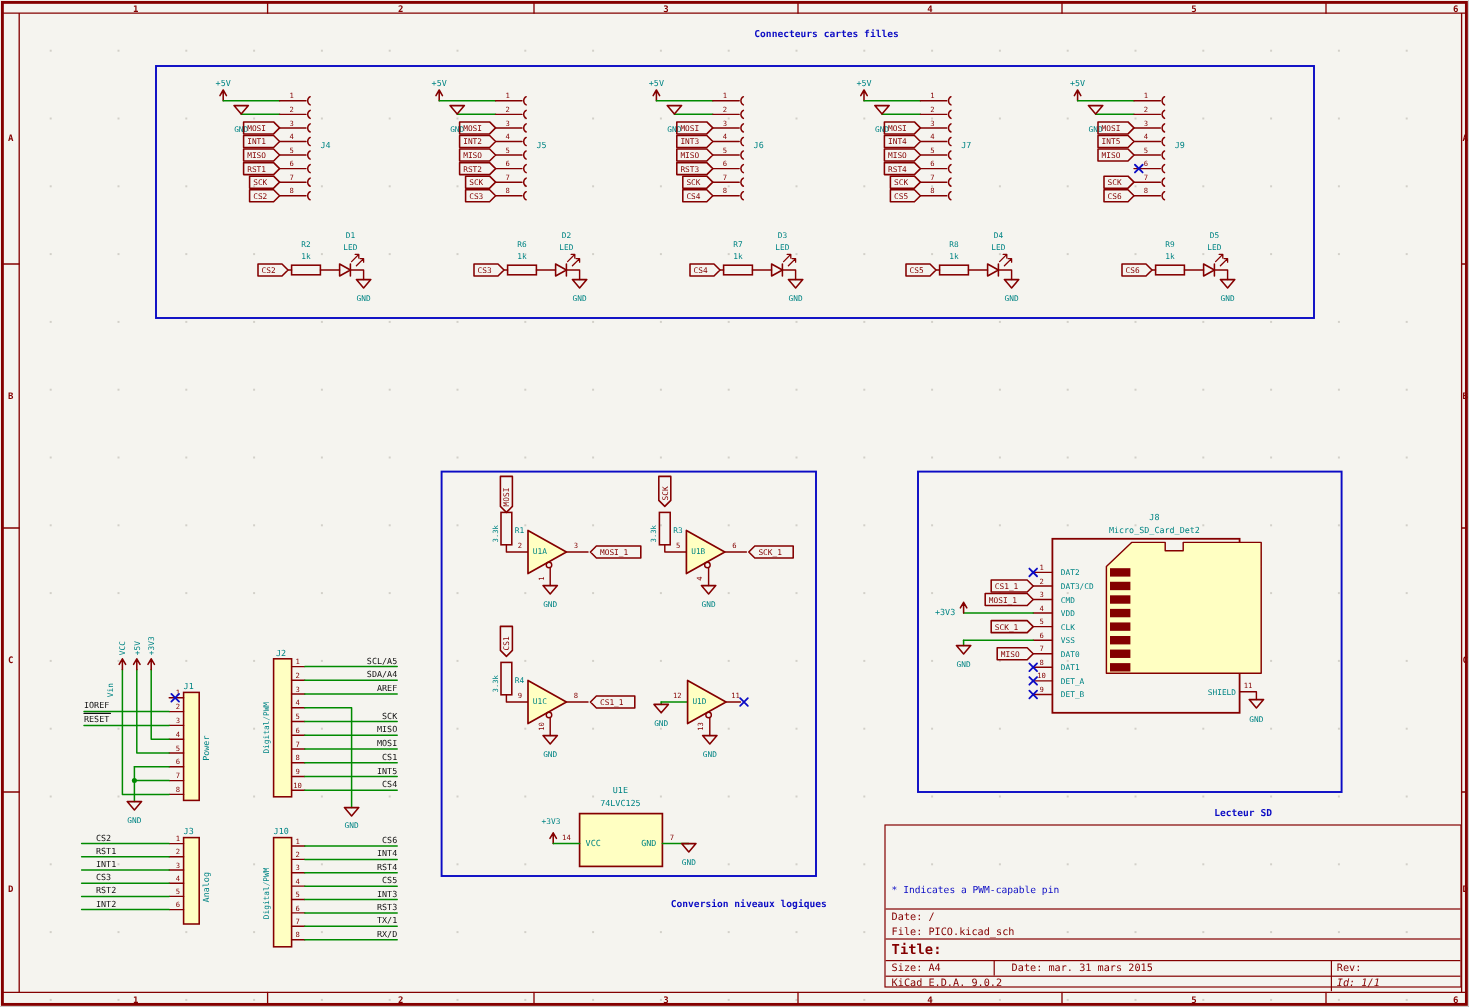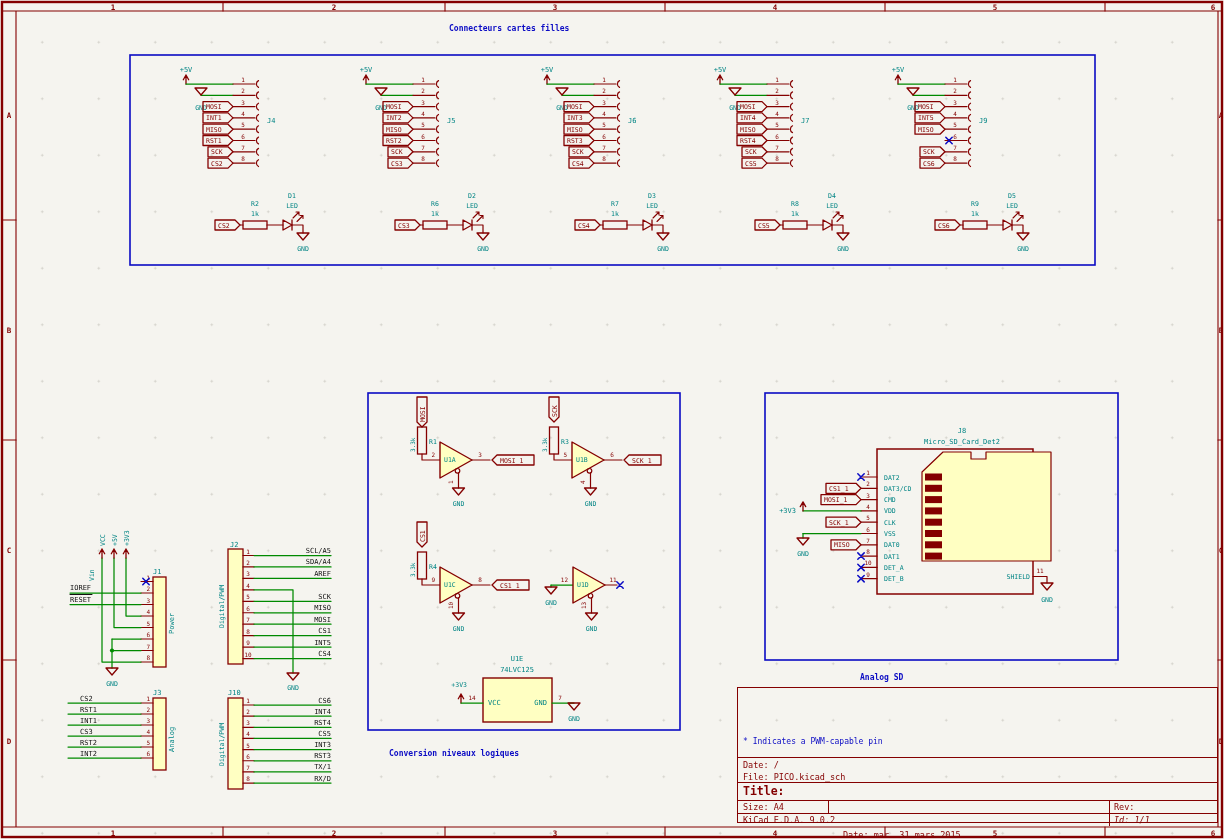--- a/index.html
+++ b/index.html
@@ -2,21 +2,21 @@
 <html style="--bg: #F5F4EF; --grid: #D2D0C9; --symbol: #840000; --wire: #008A00; --field: #008484; --note: #0B0BC4; --fill: #FFFFC2; --black: #101010;"><head>
 <meta charset="utf-8">
 <style>
   html,body{margin:0;padding:0;background:#888;}
   #screen{position:relative;width:1224px;height:839px;overflow:hidden;
     background-color:var(--bg);
     background-image:radial-gradient(circle, var(--grid) 0.9px, transparent 1.2px);
     background-size:56.5px 56.5px;background-position:14px 14px;
     font-family:"DejaVu Sans Mono","Liberation Mono",monospace;}
   #schematic{position:absolute;left:0;top:0;}
-  .cap{position:absolute;color:var(--note);font-weight:bold;font-size:8px;text-align:left;white-space:pre;}
+  .cap{position:absolute;color:var(--note);font-weight:bold;font-size:8px;text-align:right;white-space:pre;}
   .tblock{position:absolute;border:1.8px solid var(--symbol);color:var(--symbol);font-size:8.5px;box-sizing:border-box;}
   .hline{position:absolute;left:0;right:0;height:0;border-top:1.3px solid var(--symbol);}
   .vline{position:absolute;width:0;border-left:1.3px solid var(--symbol);}
   .tb-t{position:absolute;white-space:pre;}
   .tb-note{position:absolute;color:var(--note);font-size:8px;white-space:pre;}
   .tb-title{position:absolute;font-weight:bold;font-size:11.5px;}
 </style>
 </head>
 <body>
 
@@ -683,32 +683,32 @@
         <text x="1030" y="579" text-anchor="end" style="font-family:'DejaVu Sans Mono',monospace;font-size:6.5px;fill:#008484">SHIELD</text>
         <path d="M1033,576.5 H1047 V583" fill="none" stroke="#840000" stroke-width="1.2" stroke-linecap="round" stroke-linejoin="round"></path>
         <text x="1040" y="573" text-anchor="middle" style="font-family:'DejaVu Sans Mono',monospace;font-size:6px;fill:#840000">11</text>
         <polygon points="1041,583 1053,583 1047,590" fill="none" stroke="#840000" stroke-width="1.3" stroke-linejoin="round"></polygon>
         <text x="1047" y="602" text-anchor="middle" style="font-family:'DejaVu Sans Mono',monospace;font-size:6.5px;fill:#008484">GND</text>
       </g>
     </svg>
 
   <div class="cap" style="left:449px;top:24px;width:300px;">Connecteurs cartes filles</div>
   <div class="cap" style="left:389px;top:734px;width:300px;margin-top:15px;">Conversion niveaux logiques</div>
-  <div class="cap" style="left:860px;top:673px;width:200px;">Analog SD</div>
+  <div class="cap" style="left:860px;top:673px;width:200px;">Lecteur SD</div>
 
   <div class="tblock" style="left:737px;top:687px;width:481px;height:136px;">
     <div class="tb-note" style="left:5px;top:49px;">* Indicates a PWM-capable pin</div>
     <div class="hline" style="top:69px;"></div>
     <div class="tb-t" style="left:5px;top:72px;">Date: /</div>
     <div class="tb-t" style="left:5px;top:84px;">File: PICO.kicad_sch</div>
     <div class="hline" style="top:94px;"></div>
     <div class="tb-title" style="left:5px;top:96px;">Title:</div>
     <div class="hline" style="top:112px;"></div>
     <div class="vline" style="left:90px;top:112px;height:13px;"></div>
     <div class="vline" style="left:371px;top:112px;height:26px;"></div>
     <div class="tb-t" style="left:5px;top:114px;text-align:center;">Size: A4</div>
-    <div class="tb-t" style="left:105px;top:114px;margin-top:28px;">Date: mar. 31 mars 2015</div>
+    <div class="tb-t" style="left:105px;top:114px;">Date: mar. 31 mars 2015</div>
     <div class="tb-t" style="left:376px;top:114px;">Rev:</div>
     <div class="hline" style="top:125px;"></div>
     <div class="tb-t" style="left:5px;top:127px;">KiCad E.D.A. 9.0.2</div>
     <div class="tb-t" style="left:376px;top:127px;font-style:italic;">Id: 1/1</div>
   </div>
 </div>
 
 </body></html>

